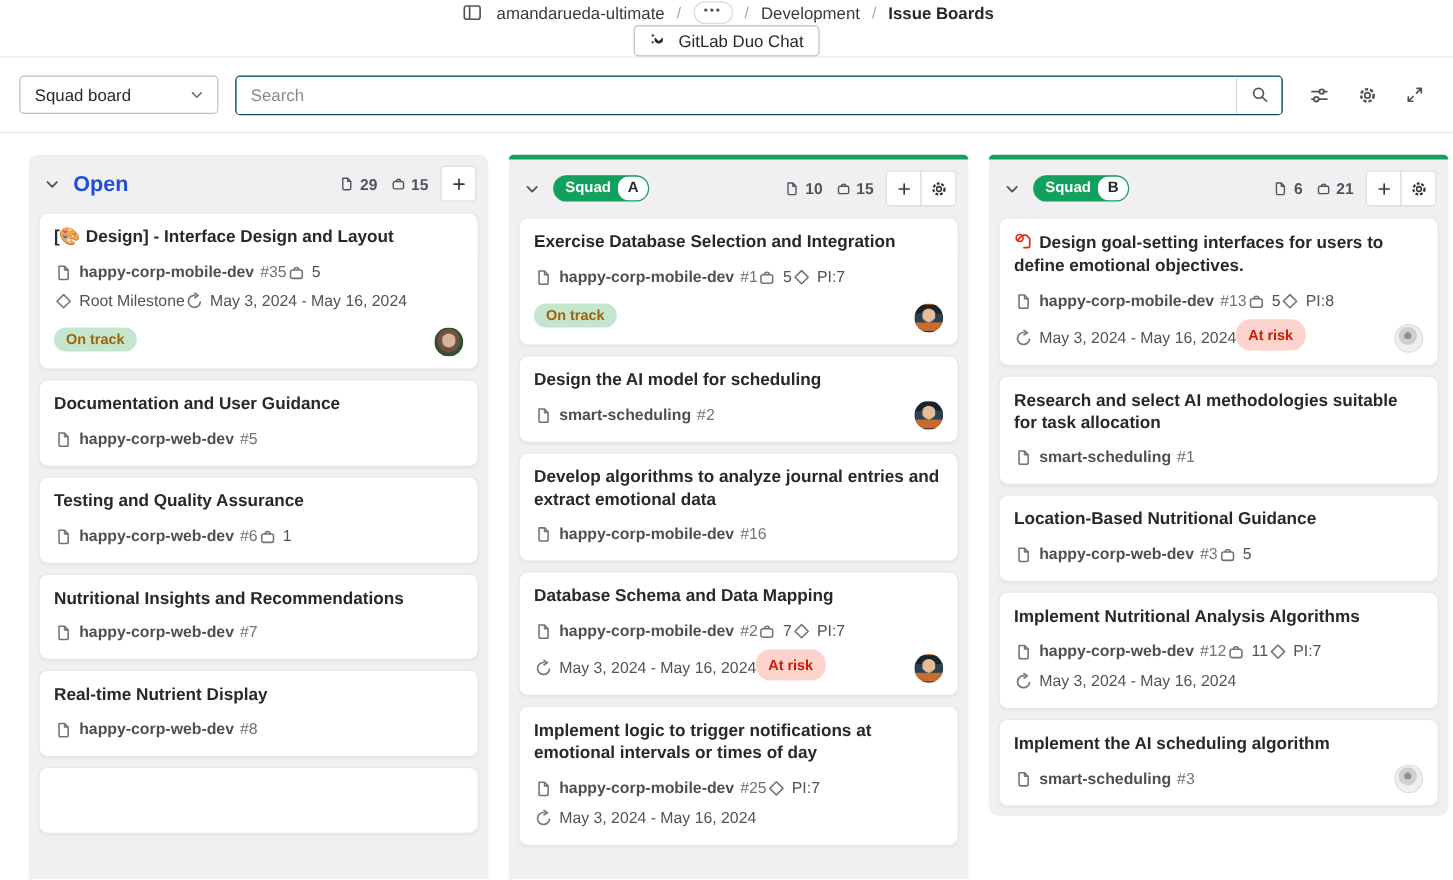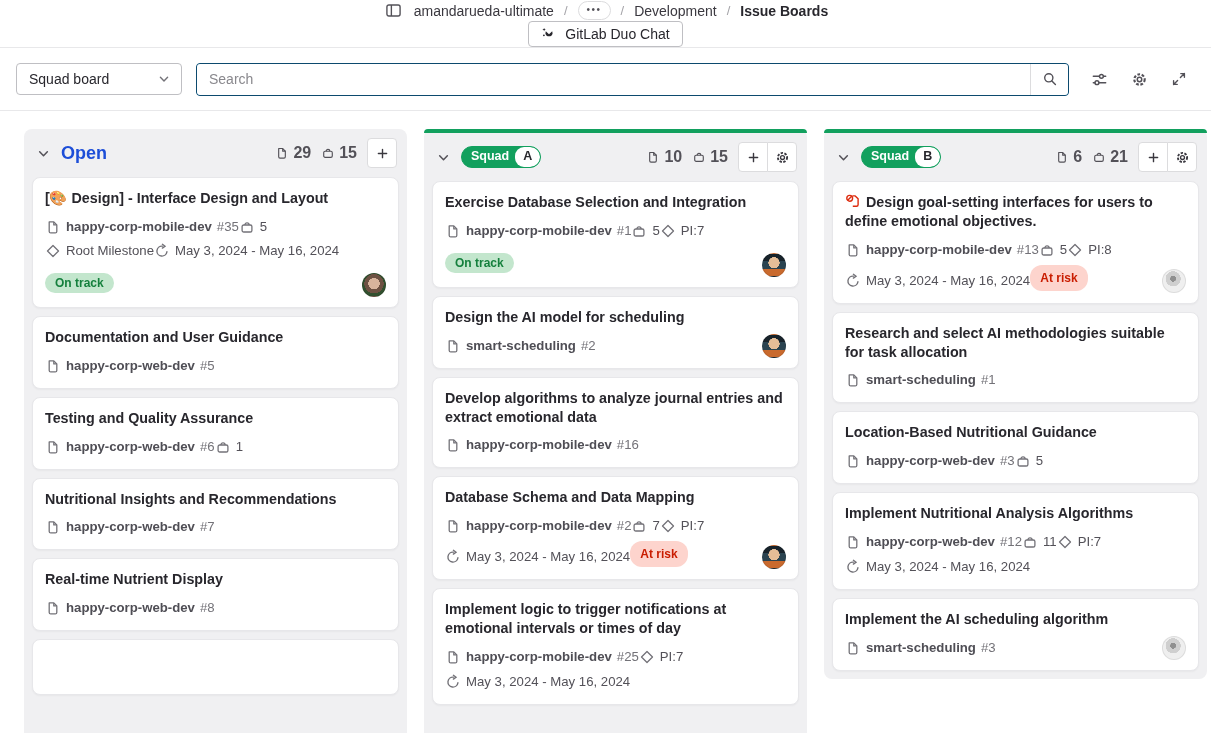--- a/index.html
+++ b/index.html
@@ -38,21 +38,21 @@
 
   
   .board{height:622px;display:flex;gap:17px;padding:18px 24px 0;overflow:hidden;background:#fff;}
   .column{width:383px;flex:none;background:#f0f0f2;border-radius:8px;display:flex;
     flex-direction:column;align-self:flex-start;}
   .col-accent{height:4px;border-radius:8px 8px 0 0;background:#12a05e;flex:none;}
   .col-header{display:flex;align-items:center;gap:8px;padding:9px 10px 9px 10px;min-height:46px;}
   .chev-btn{border:none;background:none;color:#535158;display:flex;align-items:center;padding:2px;}
   .col-title{font-size:18px;font-weight:700;margin:0;color:#1d4ed8;}
   .col-counts{margin-left:auto;display:flex;align-items:center;gap:10px;color:#535158;
-    font-size:16px;font-weight:600;}
+    font-size:13px;font-weight:600;}
   .cnt{display:flex;align-items:center;gap:4px;}
   .btn-group{display:flex;margin-left:2px;}
   .hdr-btn{width:30px;height:30px;background:#fff;border:1px solid #dcdcde;display:flex;
     align-items:center;justify-content:center;color:#3a383f;padding:0;}
   .btn-group .hdr-btn:first-child{border-radius:4px 0 0 4px;}
   .btn-group .hdr-btn:last-child{border-radius:0 4px 4px 0;}
   .btn-group .hdr-btn:only-child{border-radius:4px;}
   .btn-group .hdr-btn + .hdr-btn{margin-left:-1px;}
 
   .scoped{display:inline-flex;align-items:center;border:1px solid #12a05e;background:#12a05e;
@@ -66,21 +66,21 @@
   .card.partial{height:56px;}
   .card-title{margin:0;font-size:14.3px;font-weight:700;line-height:1.32;color:#28272d;}
   .title-ic{vertical-align:-2px;margin-right:5px;}
   .meta{display:flex;align-items:flex-end;margin-top:9px;font-size:13.2px;
     color:#535158;line-height:20px;flex-wrap:wrap;}
   .mi{display:flex;align-items:center;gap:5px;}
   .ref-path{font-weight:700;color:#4f4e55;}
   .ref-num{color:#737278;}
   .badge-row{display:flex;align-items:center;margin-top:10px;min-height:24px;}
   .badge{display:inline-block;font-size:12px;font-weight:700;padding:3px 10px;border-radius:12px;}
-  .on-track{background:#c3e6cd;color:#15803d;text-align:center;}
+  .on-track{background:#c3e6cd;color:#a16207;text-align:center;}
   .at-risk{background:#fdd4cd;color:#c91c00;}
   .ic-gray{color:#737278;}
   .ic-red{color:#dd2b0e;}
 
   .avatar{position:absolute;right:12px;bottom:10px;width:24px;height:24px;border-radius:50%;
     border:1px solid rgba(0,0,0,.08);}
   .av-woman{background:
     radial-gradient(circle at 50% 44%, #d8b49c 0 34%, #6d5142 35% 58%, #32502f 59% 100%);}
   .av-man{background:
     radial-gradient(circle at 50% 40%, #e5bd97 0 32%, transparent 33%),

